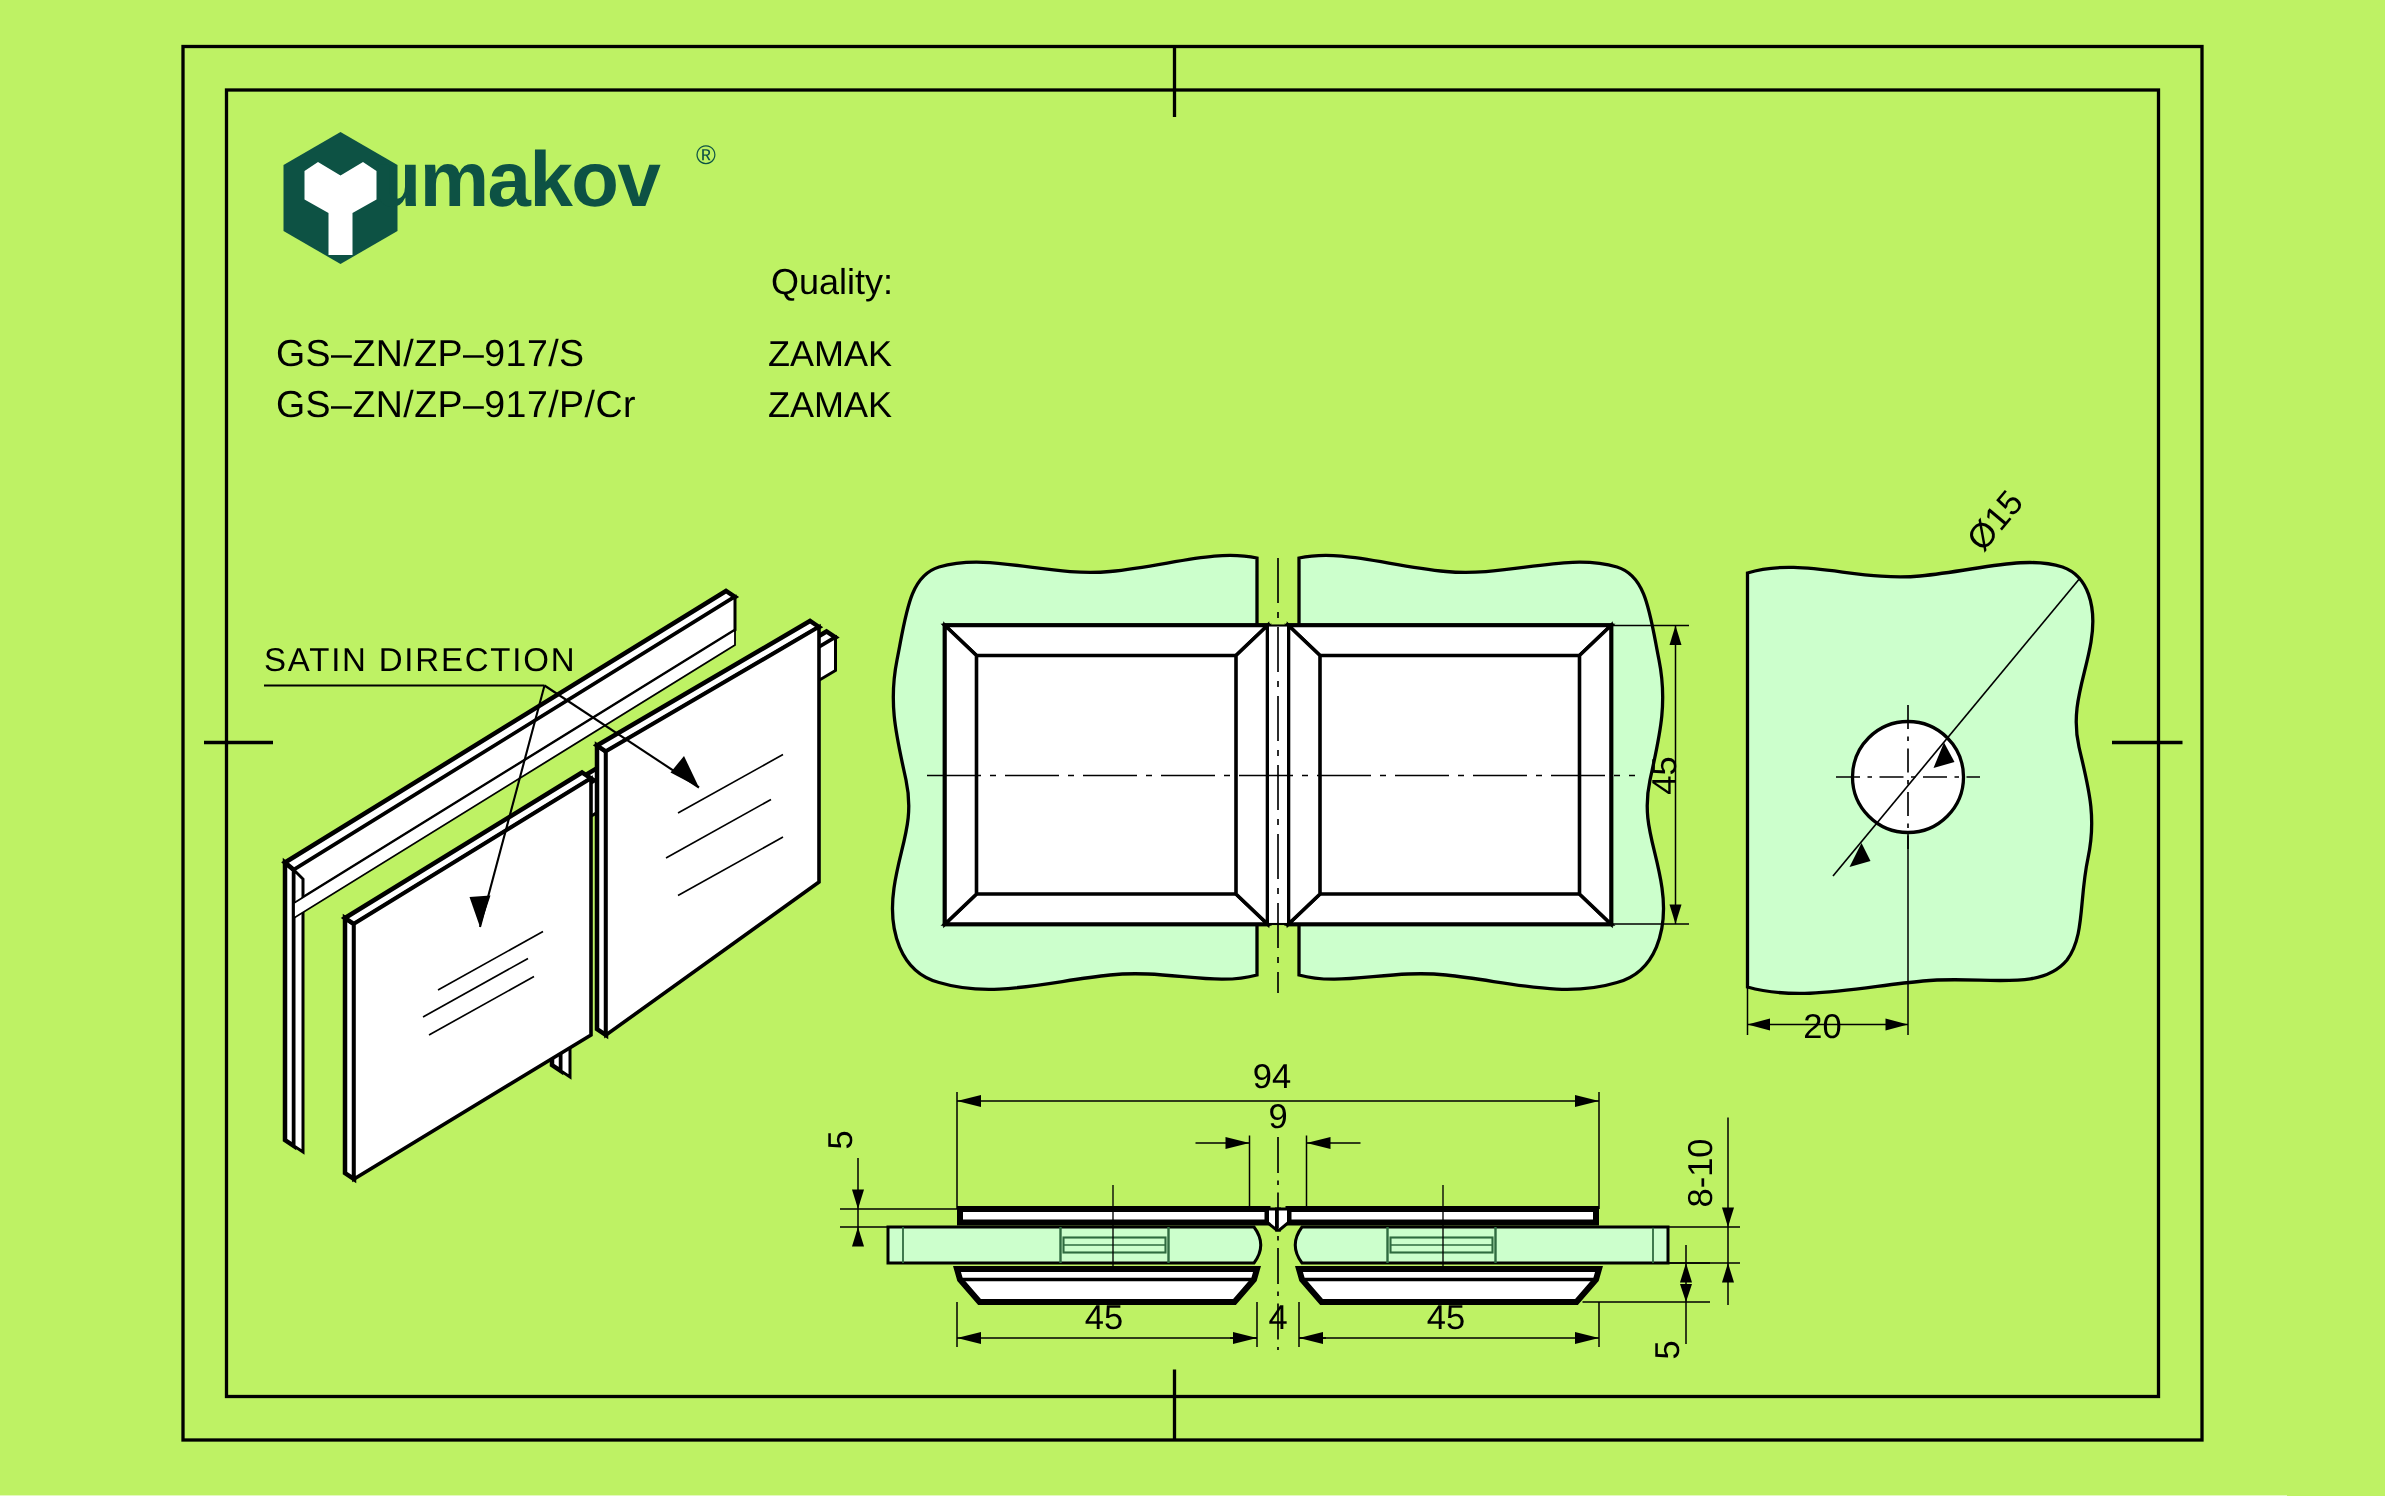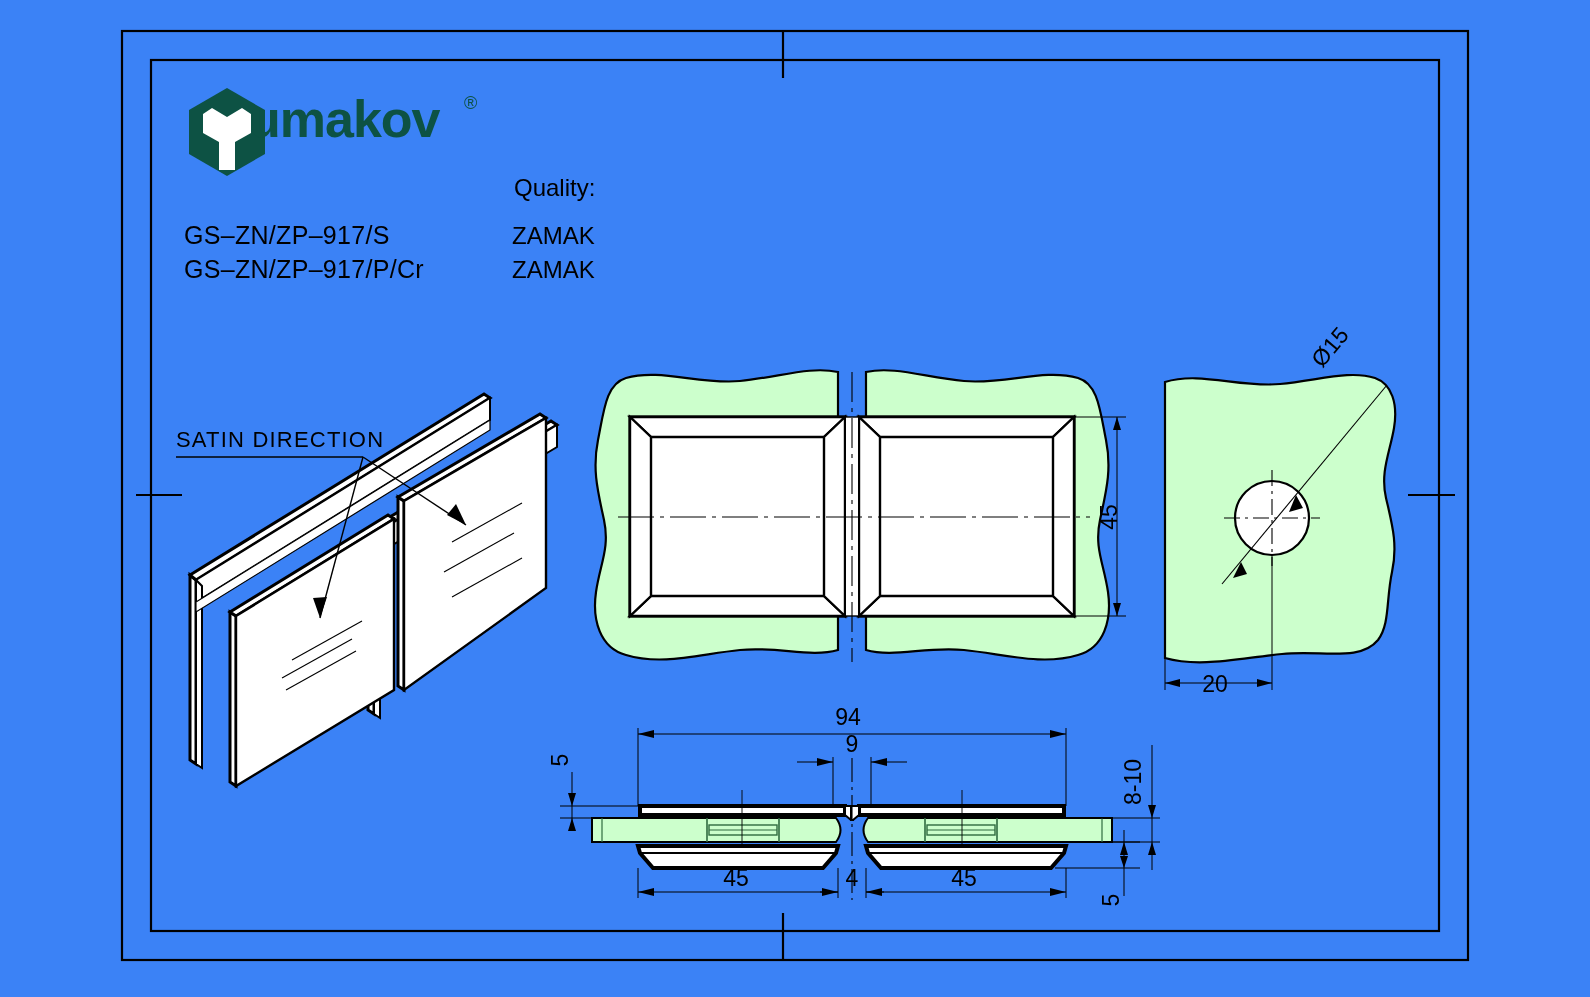--- a/index.html
+++ b/index.html
@@ -8,21 +8,21 @@
     padding: 0;
     background: #ffffff;
   }
   body {
     font-family: "Liberation Sans", sans-serif;
   }
   #sheet {
     position: relative;
     width: 1590px;
     height: 997px;
-    background: #3b82f6;
+    background: #bef264;
     overflow: hidden;
   }
   #sheet svg {
     position: absolute;
     top: 0;
     left: 0;
   }
   text {
     font-family: "Liberation Sans", sans-serif;
     fill: #000000;

